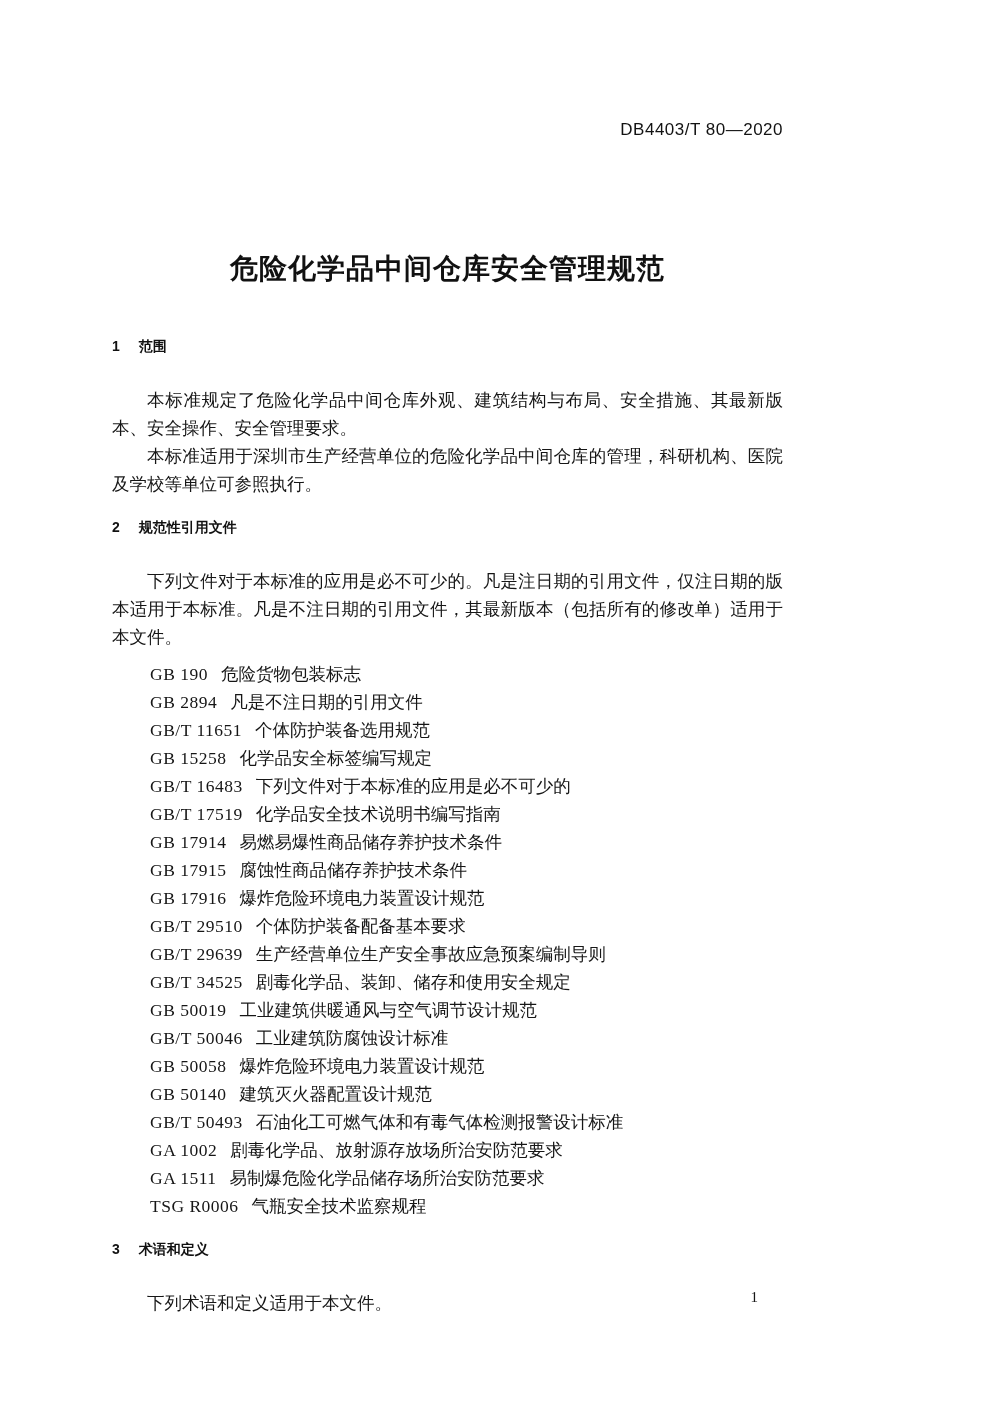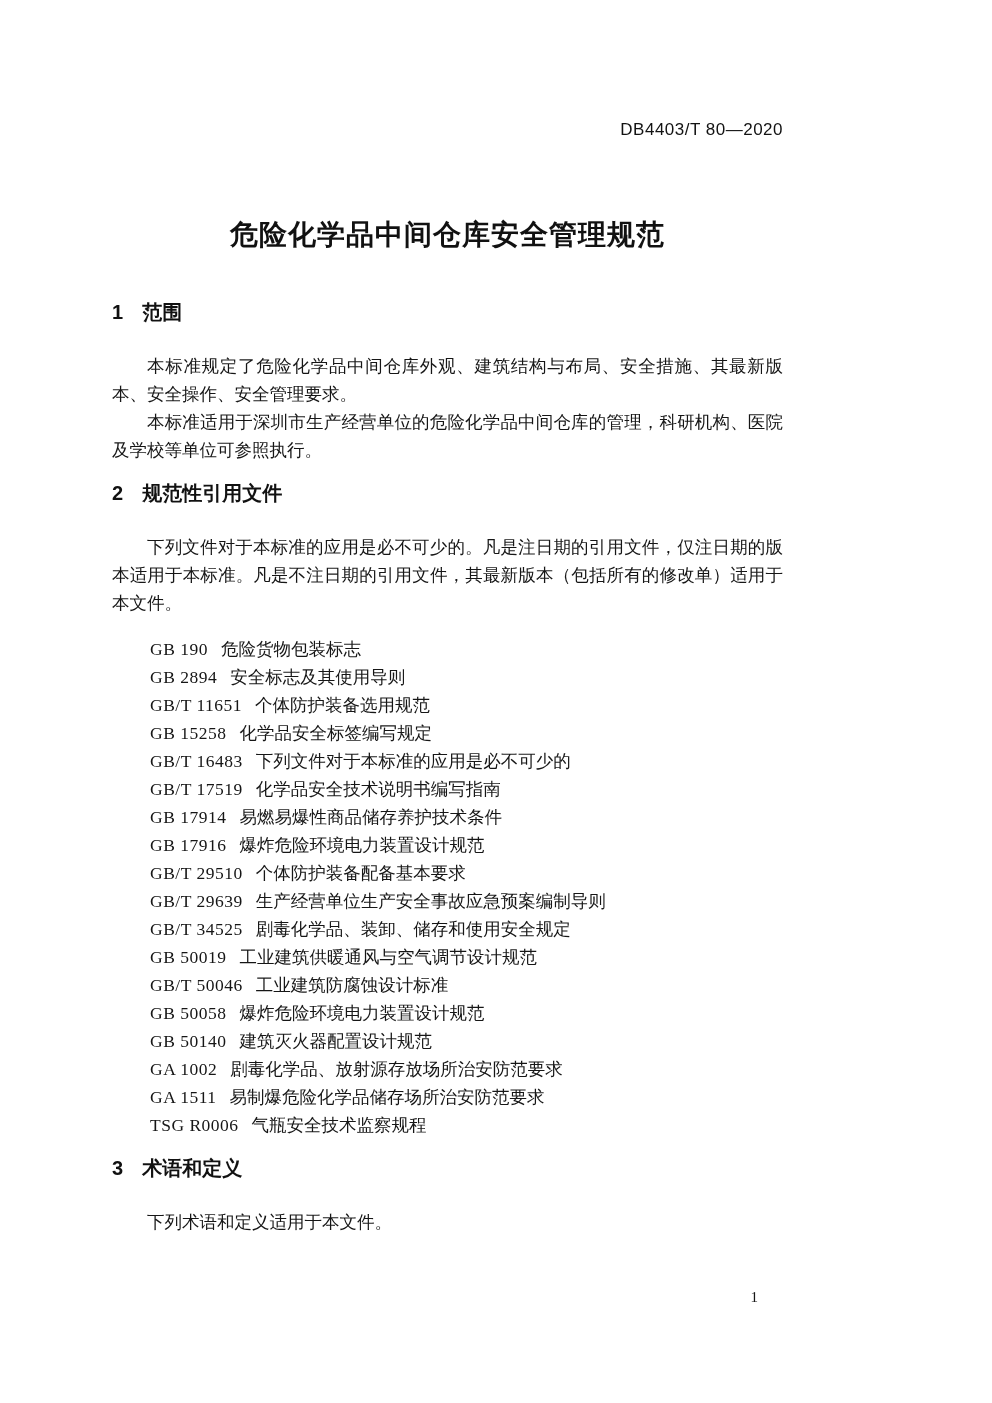--- a/index.html
+++ b/index.html
@@ -18,47 +18,47 @@
   }
   .doc-number {
     text-align: right;
     font-family: "Liberation Sans", "DejaVu Sans", sans-serif;
     font-size: 17px;
     line-height: 18px;
     letter-spacing: 0.5px;
     color: #121212;
   }
   .doc-title {
-    margin-top: 78px;
+    margin-top: 112px;
     margin-bottom: 47px;
     text-align: center;
     font-family: "Liberation Sans", "DejaVu Sans", sans-serif;
     font-weight: bold;
     font-size: 28px;
     line-height: 36px;
     letter-spacing: 1px;
     color: #111;
   }
   .sec-heading {
     margin: 17px 0 28px 0;
     font-family: "Liberation Sans", "DejaVu Sans", sans-serif;
     font-weight: bold;
-    font-size: 20px;
+    font-size: 14px;
     line-height: 24px;
     color: #111;
   }
   .sec-num { display: inline-block; margin-right: 19px; }
   .body-p {
     font-size: 17.5px;
     line-height: 28px;
     text-indent: 2em;
     text-align: justify;
     color: #161616;
   }
-  .ref-list { margin-top: 18px; padding-left: 38px; }
+  .ref-list { margin-top: 9px; padding-left: 38px; }
   .ref-item {
     font-size: 17.5px;
     line-height: 28px;
     white-space: nowrap;
     color: #161616;
   }
   .ref-code { margin-right: 13px; letter-spacing: 0.5px; }
   .page-number {
     position: absolute;
     top: 1288px;
@@ -91,21 +91,21 @@
     </h2>
     <p class="body-p">下列文件对于本标准的应用是必不可少的。凡是注日期的引用文件，仅注日期的版本适用于本标准。凡是不注日期的引用文件，其最新版本（包括所有的修改单）适用于本文件。</p>
 
     <div class="ref-list">
 
         <div class="ref-item">
           <span class="ref-code">GB 190</span><span class="ref-title">危险货物包装标志</span>
         </div>
 
         <div class="ref-item">
-          <span class="ref-code">GB 2894</span><span class="ref-title">安全标志及其使用导则</span>
+          <span class="ref-code">GB 2894</span><span class="ref-title">凡是不注日期的引用文件</span>
         </div>
 
         <div class="ref-item">
           <span class="ref-code">GB/T 11651</span><span class="ref-title">个体防护装备选用规范</span>
         </div>
 
         <div class="ref-item">
           <span class="ref-code">GB 15258</span><span class="ref-title">化学品安全标签编写规定</span>
         </div>
 
@@ -114,20 +114,23 @@
         </div>
 
         <div class="ref-item">
           <span class="ref-code">GB/T 17519</span><span class="ref-title">化学品安全技术说明书编写指南</span>
         </div>
 
         <div class="ref-item">
           <span class="ref-code">GB 17914</span><span class="ref-title">易燃易爆性商品储存养护技术条件</span>
         </div>
 
+        <div class="ref-item">
+          <span class="ref-code">GB 17915</span><span class="ref-title">腐蚀性商品储存养护技术条件</span>
+        </div>
 
         <div class="ref-item">
           <span class="ref-code">GB 17916</span><span class="ref-title">爆炸危险环境电力装置设计规范</span>
         </div>
 
         <div class="ref-item">
           <span class="ref-code">GB/T 29510</span><span class="ref-title">个体防护装备配备基本要求</span>
         </div>
 
         <div class="ref-item">
@@ -148,20 +151,23 @@
         </div>
 
         <div class="ref-item">
           <span class="ref-code">GB 50058</span><span class="ref-title">爆炸危险环境电力装置设计规范</span>
         </div>
 
         <div class="ref-item">
           <span class="ref-code">GB 50140</span><span class="ref-title">建筑灭火器配置设计规范</span>
         </div>
 
+        <div class="ref-item">
+          <span class="ref-code">GB/T 50493</span><span class="ref-title">石油化工可燃气体和有毒气体检测报警设计标准</span>
+        </div>
 
         <div class="ref-item">
           <span class="ref-code">GA 1002</span><span class="ref-title">剧毒化学品、放射源存放场所治安防范要求</span>
         </div>
 
         <div class="ref-item">
           <span class="ref-code">GA 1511</span><span class="ref-title">易制爆危险化学品储存场所治安防范要求</span>
         </div>
 
         <div class="ref-item">

